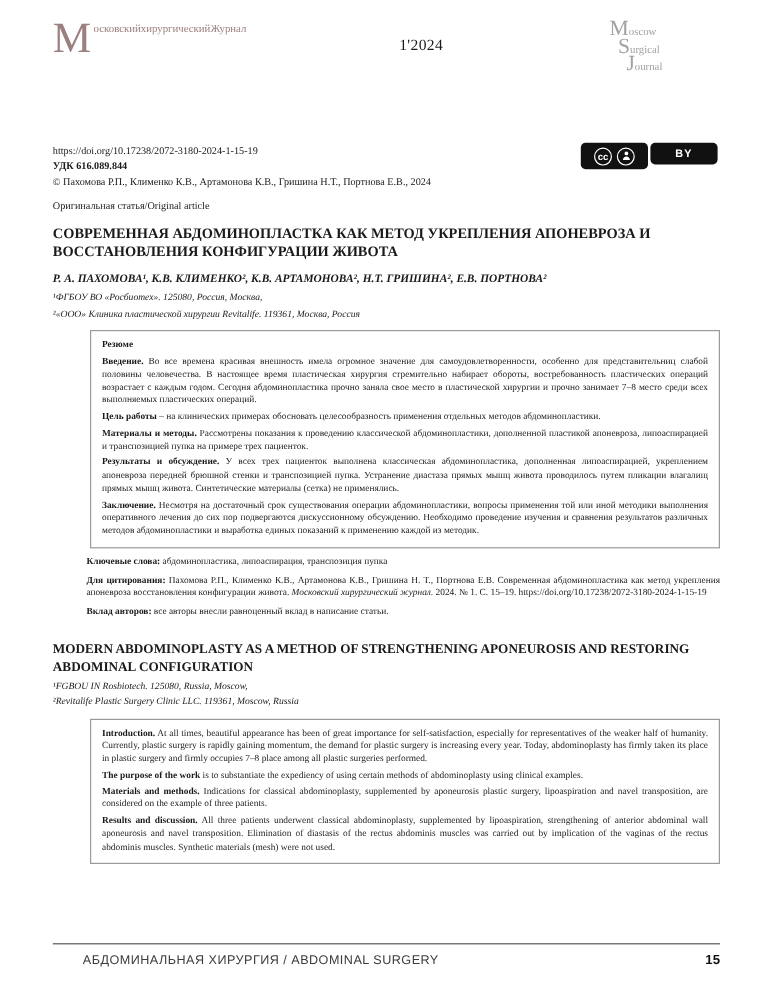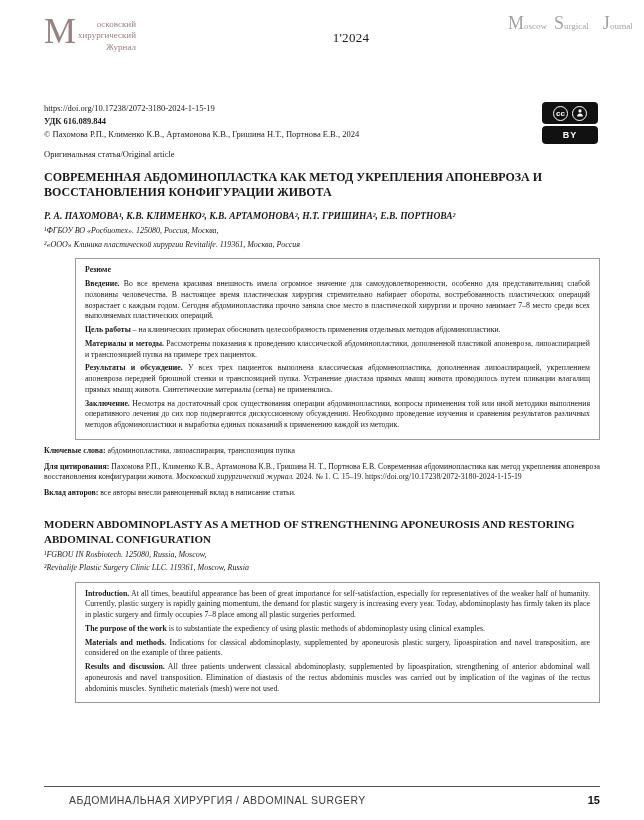--- a/index.html
+++ b/index.html
@@ -12,54 +12,54 @@
     width:644px; height:820px; margin:0 auto; overflow:hidden;
     font-family:"Liberation Serif", serif; color:var(--text);
   }
   .page{ width:644px; height:820px; padding:16px 44px 14px 44px;
     display:flex; flex-direction:column; background:#ffffff; }
 
   
   .hdr{ display:flex; justify-content:space-between; align-items:flex-start; height:62px; }
   .logo-ru{ display:flex; color:var(--logo-left); width:150px; }
   .logo-ru-big{ font-size:36px; line-height:.85; font-family:"Liberation Serif",serif; }
-  .logo-ru-lines{ display:flex; flex-direction:column; font-size:9px; line-height:1.25; margin-left:2px; margin-top:3px;text-align:right; }
+  .logo-ru-lines{ display:flex; flex-direction:row; font-size:9px; line-height:1.25; margin-left:2px; margin-top:3px; }
   .issue{ font-size:13px; margin-top:14px; letter-spacing:.3px; }
-  .logo-en{ display:flex; flex-direction:row; color:var(--logo-right); width:92px; align-items:flex-start; }
+  .logo-en{ display:flex; flex-direction:column; color:var(--logo-right); width:92px; align-items:flex-start; }
   .logo-en-line{ font-size:9px; line-height:.95; white-space:nowrap; }
   .logo-en-line .ini{ font-size:18px; line-height:.8; }
   .logo-en-line.l2{ margin-left:7px; } .logo-en-line.l3{ margin-left:14px; }
 
   
-  .meta{ position:relative; margin-top:24px; }
+  .meta{ position:relative; margin-top:41px; }
   .meta p{ font-size:8.5px; line-height:1.55; }
   .doi-link{ color:var(--text); text-decoration:none; }
   .udk{ font-weight:bold; }
   .art-type{ margin-top:6px; }
-  .badges{ position:absolute; right:2px; top:0; display:flex; flex-direction:column; gap:2px;justify-content:center; }
+  .badges{ position:absolute; right:2px; top:0; display:flex; flex-direction:row; gap:2px;justify-content:center; }
   .badge{ width:56px; height:22px; background:var(--badge); border-radius:4px;
           display:flex; align-items:center; justify-content:center; gap:4px; }
   .badge .circ{ width:15px; height:15px; border:1.5px solid #fff; border-radius:50%;
           color:#fff; font-size:8px; font-weight:bold; display:flex; align-items:center; justify-content:center;
           font-family:"Liberation Sans",sans-serif; }
   .badge.by{ height:18px; }
   .badge .by-txt{ color:#fff; font-size:9px; font-weight:bold; font-family:"Liberation Sans",sans-serif; letter-spacing:1px; }
 
   
   .title{ font-size:12px; font-weight:bold; line-height:1.3; margin-top:9px; }
   .authors{ font-size:9.5px; font-weight:bold; font-style:italic; margin-top:9px; line-height:1.4; }
   .affil{ font-size:8px; font-style:italic; line-height:1.45; margin-top:2px; }
 
   
   .absbox{ border:1px solid var(--border); margin-top:8px; padding:6px 9px 5px 9px;margin-left:31px; }
   .abslabel{ font-size:8.5px; font-weight:bold; margin-bottom:2px; }
   .absbox p, .notes p{ font-size:7.8px; line-height:1.38; text-align:justify; margin-bottom:3px; }
   .lead{ font-weight:bold; }
   .notes{ margin-top:6px; }
-  .notes p{ margin-bottom:5px; }
+  .notes p{ margin-bottom:5px;margin-left:28px; }
   .jrnl{ font-style:italic; }
 
   .en-title{ font-size:11px; font-weight:bold; line-height:1.35; margin-top:13px; }
   .en-authors{ font-size:9px; font-weight:bold; font-style:italic; line-height:1.45; margin-top:9px; }
 
   
   .footer{ margin-top:auto; border-top:1px solid #555; padding-top:7px;
            display:flex; justify-content:space-between; align-items:baseline; }
   .footer-section{ font-family:"Liberation Sans",sans-serif; font-size:10.5px; color:var(--footer-text); letter-spacing:.4px;margin-left:25px; }
   .footer-page{ font-family:"Liberation Sans",sans-serif; font-size:11px; font-weight:bold; color:#111; }
@@ -127,21 +127,21 @@
     <p><span class="lead">Для цитирования:</span> <span>Пахомова Р.П., Клименко К.В., Артамонова К.В., Гришина Н. Т., Портнова Е.В. Современная абдоминопластика как метод укрепления апоневроза восстановления конфигурации живота.</span> <span class="jrnl">Московский хирургический журнал.</span> <span>2024. № 1. С. 15–19. https://doi.org/10.17238/2072-3180-2024-1-15-19</span></p>
     <p><span class="lead">Вклад авторов:</span> <span>все авторы внесли равноценный вклад в написание статьи.</span></p>
   </div>
 
   <h2 class="en-title">MODERN ABDOMINOPLASTY AS A METHOD OF STRENGTHENING APONEUROSIS AND RESTORING ABDOMINAL CONFIGURATION</h2>
   <p class="affil">¹FGBOU IN Rosbiotech. 125080, Russia, Moscow,</p>
   <p class="affil">²Revitalife Plastic Surgery Clinic LLC. 119361, Moscow, Russia</p>
 
   <div class="absbox">
     <p><span class="lead">Introduction.</span> <span>At all times, beautiful appearance has been of great importance for self-satisfaction, especially for representatives of the weaker half of humanity. Currently, plastic surgery is rapidly gaining momentum, the demand for plastic surgery is increasing every year. Today, abdominoplasty has firmly taken its place in plastic surgery and firmly occupies 7–8 place among all plastic surgeries performed.</span></p>
-    <p><span class="lead">The purpose of the work</span> <span>is to substantiate the expediency of using plastic methods of abdominoplasty using clinical examples.</span></p>
+    <p><span class="lead">The purpose of the work</span> <span>is to substantiate the expediency of using certain methods of abdominoplasty using clinical examples.</span></p>
     <p><span class="lead">Materials and methods.</span> <span>Indications for classical abdominoplasty, supplemented by aponeurosis plastic surgery, lipoaspiration and navel transposition, are considered on the example of three patients.</span></p>
     <p><span class="lead">Results and discussion.</span> <span>All three patients underwent classical abdominoplasty, supplemented by lipoaspiration, strengthening of anterior abdominal wall aponeurosis and navel transposition. Elimination of diastasis of the rectus abdominis muscles was carried out by implication of the vaginas of the rectus abdominis muscles. Synthetic materials (mesh) were not used.</span></p>
   </div>
 
   <div class="footer">
     <span class="footer-section">АБДОМИНАЛЬНАЯ ХИРУРГИЯ / ABDOMINAL SURGERY</span>
     <span class="footer-page">15</span>
   </div>
 
 </div>

